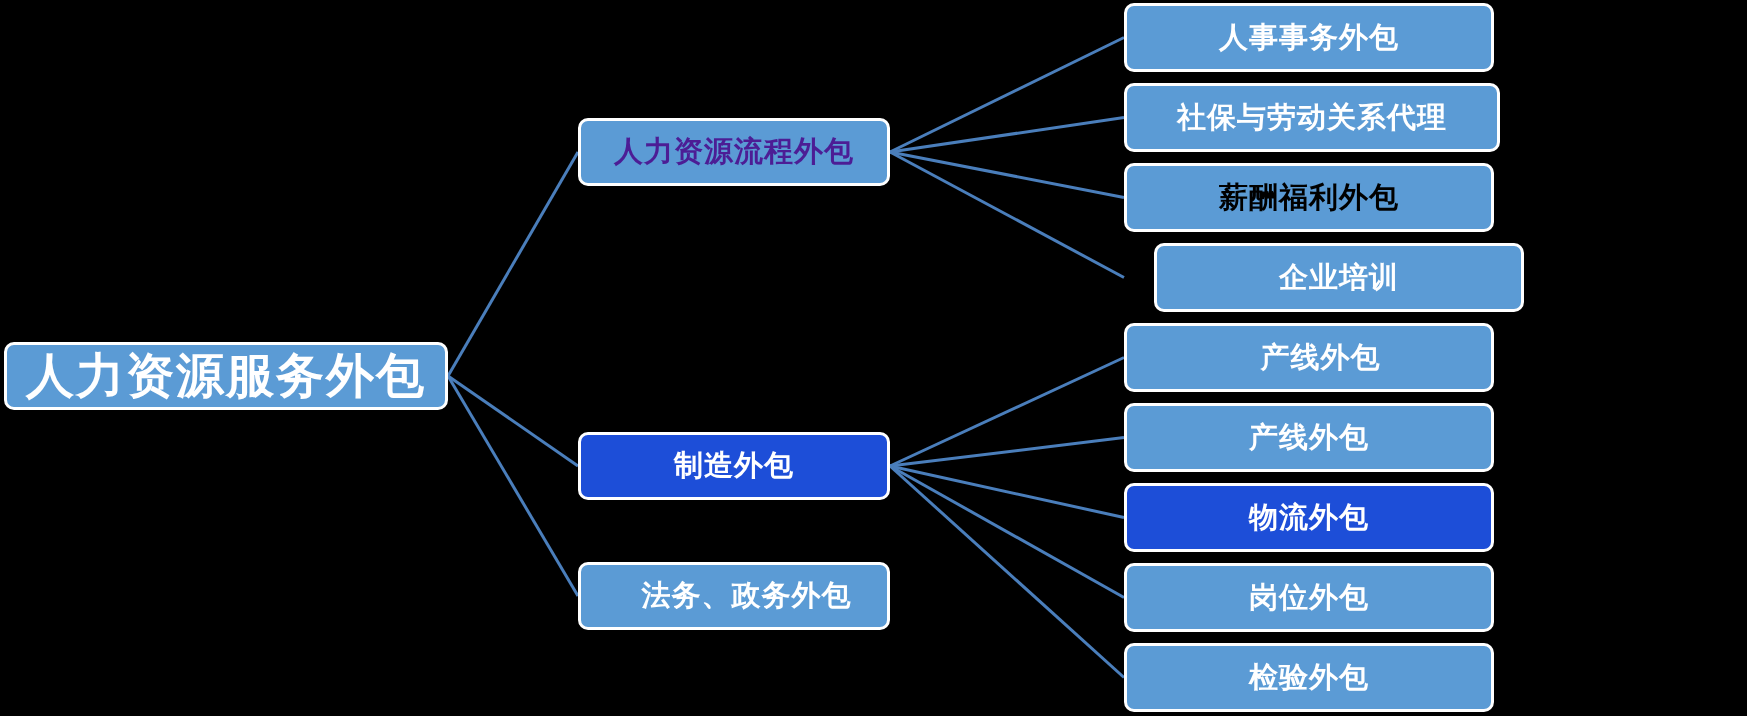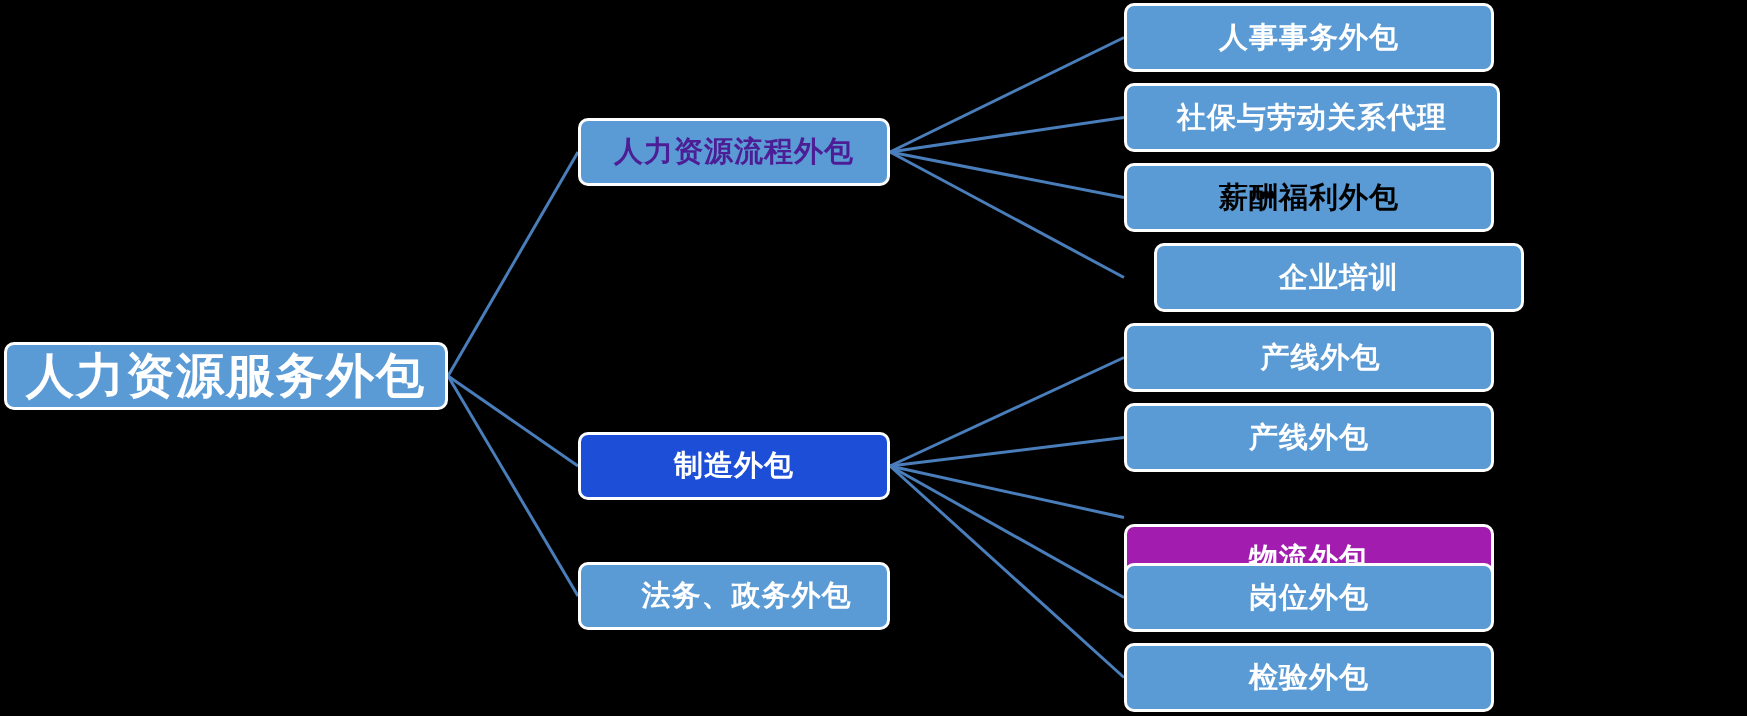--- a/index.html
+++ b/index.html
@@ -78,21 +78,21 @@
     </div>
     <div class="node node-branch" style="left: 578px; top: 432px; width: 312px; height: 68px; background: #1d4ed8; border-color: rgb(255, 255, 255); color: rgb(255, 255, 255);">
       <span>制造外包</span>
     </div>
     <div class="node node-leaf" style="left: 1124px; top: 323px; width: 370px; height: 69px; background: rgb(91, 155, 213); border-color: rgb(255, 255, 255); color: rgb(255, 255, 255); padding-left: 23px;">
       <span>产线外包</span>
     </div>
     <div class="node node-leaf" style="left: 1124px; top: 403px; width: 370px; height: 69px; background: rgb(91, 155, 213); border-color: rgb(255, 255, 255); color: rgb(255, 255, 255);">
       <span>产线外包</span>
     </div>
-    <div class="node node-leaf" style="left: 1124px; top: 483px; width: 370px; height: 69px; background: #a21caf; border-color: rgb(255, 255, 255); color: rgb(255, 255, 255); margin-top: 41px;">
+    <div class="node node-leaf" style="left: 1124px; top: 483px; width: 370px; height: 69px; background: #1d4ed8; border-color: rgb(255, 255, 255); color: rgb(255, 255, 255);">
       <span>物流外包</span>
     </div>
     <div class="node node-leaf" style="left: 1124px; top: 563px; width: 370px; height: 69px; background: rgb(91, 155, 213); border-color: rgb(255, 255, 255); color: rgb(255, 255, 255);">
       <span>岗位外包</span>
     </div>
     <div class="node node-leaf" style="left: 1124px; top: 643px; width: 370px; height: 69px; background: rgb(91, 155, 213); border-color: rgb(255, 255, 255); color: rgb(255, 255, 255);">
       <span>检验外包</span>
     </div>
     <div class="node node-branch" style="left: 578px; top: 562px; width: 312px; height: 68px; background: rgb(91, 155, 213); border-color: rgb(255, 255, 255); color: rgb(255, 255, 255); padding-left: 25px;">
       <span>法务、政务外包</span>

